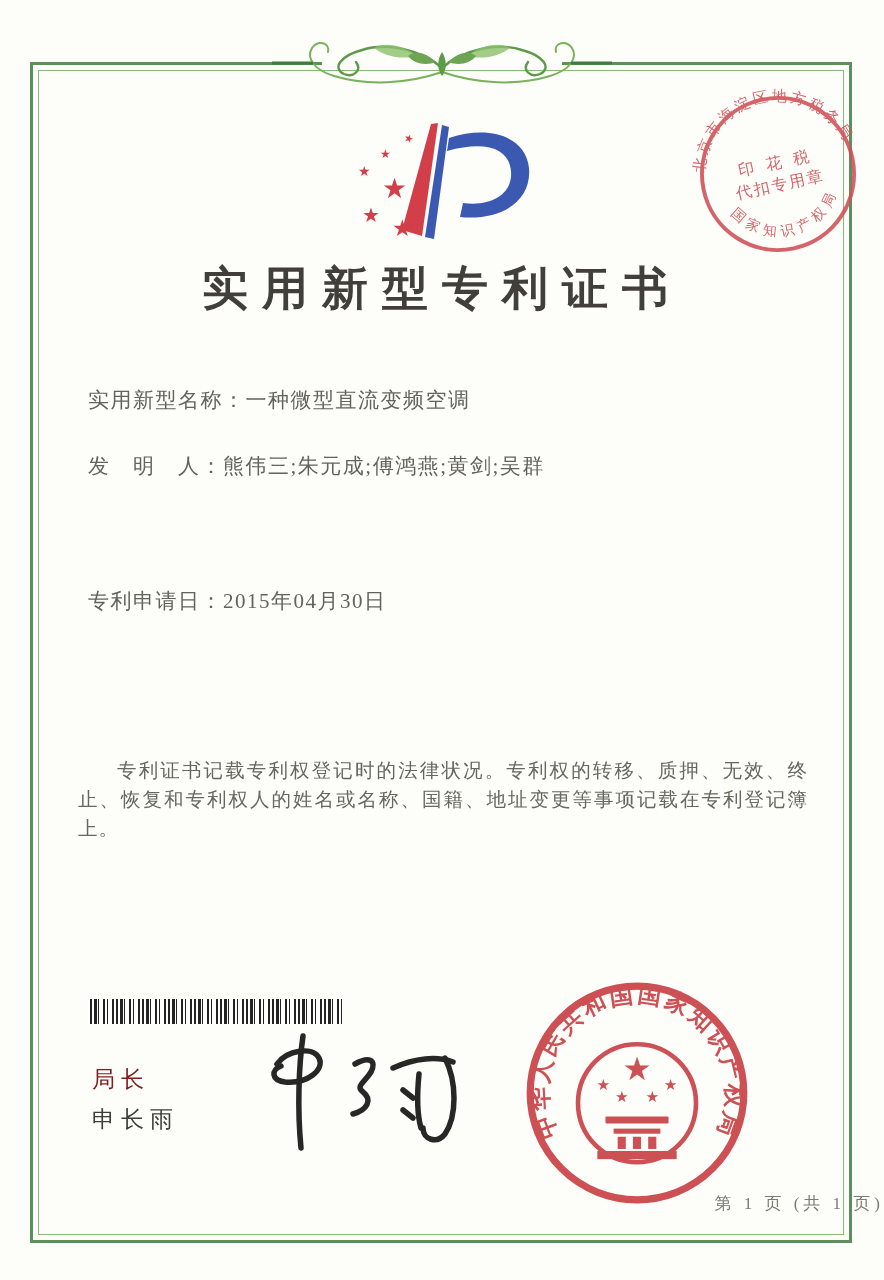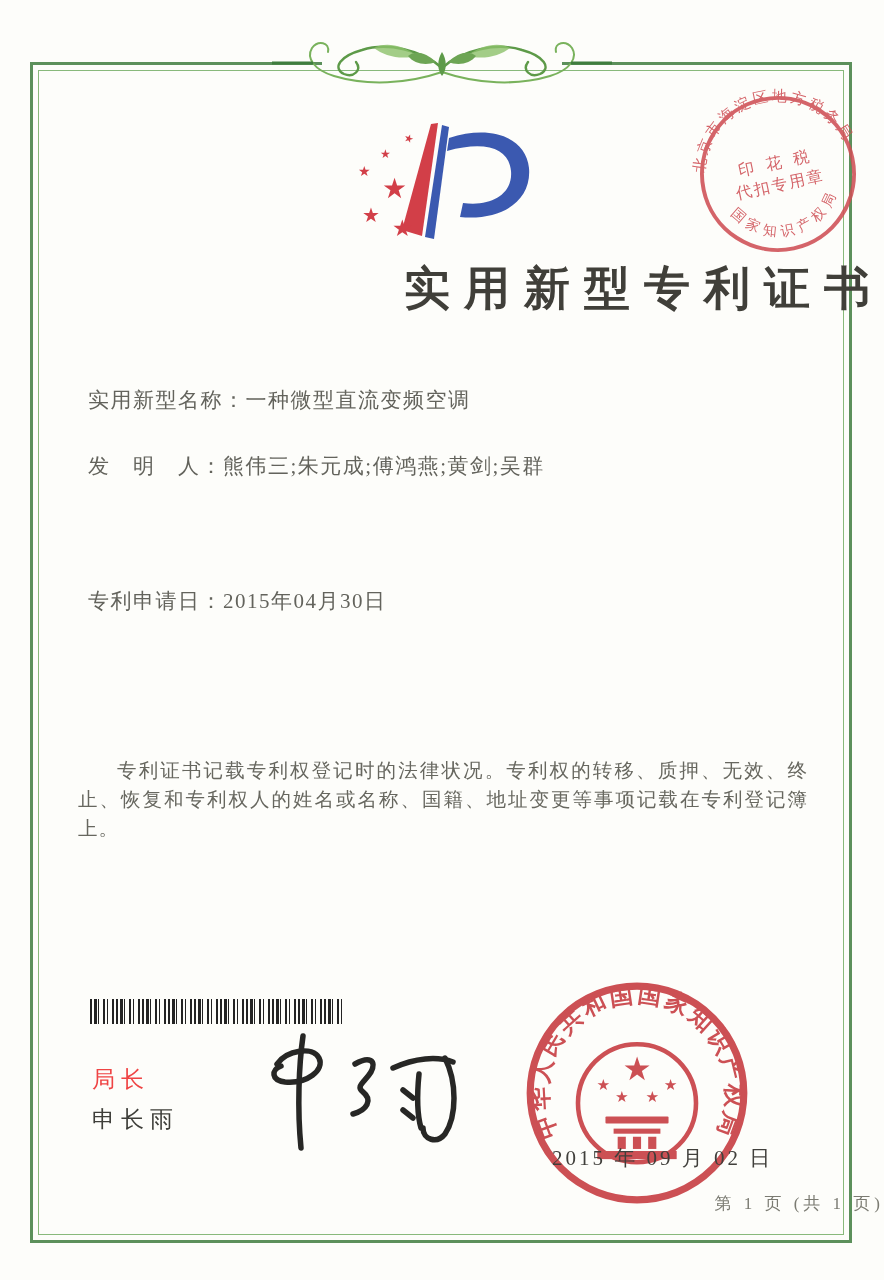--- a/index.html
+++ b/index.html
@@ -10,38 +10,38 @@
     color:#5e5e58;
   }
   
   #frame-outer{position:absolute;left:30px;top:62px;right:32px;bottom:37px;border:3px solid #3f7d3e;opacity:.85;}
   #frame-inner{position:absolute;left:38px;top:70px;right:40px;bottom:45px;border:1px solid #6aa85b;opacity:.8;}
   #top-ornament{position:absolute;left:272px;top:22px;}
   
   #cert-no{position:absolute;left:86px;top:126px;font-size:21px;letter-spacing:4px;color:#6e6e66;}
   #logo{position:absolute;left:352px;top:118px;}
   #tax-seal{position:absolute;left:688px;top:84px;opacity:.88;}
-  #title{position:absolute;left:0;right:0;top:258px;margin:0;text-align:right;
+  #title{position:absolute;left:0;right:0;top:258px;margin:0;text-align:center;
     font-size:46px;font-weight:bold;letter-spacing:14px;color:#403f39;}
   
   .field{position:absolute;left:88px;font-size:21px;letter-spacing:1.5px;color:#63635c;white-space:nowrap;}
   
   #paras{position:absolute;left:78px;top:756px;width:730px;}
   #paras p{margin:0;font-size:19.5px;line-height:29px;text-align:justify;text-indent:2em;
     color:#67675f;letter-spacing:1px;}
   
   #barcode{position:absolute;left:90px;top:999px;width:253px;height:25px;
     background:repeating-linear-gradient(90deg,
       #232323 0 2px,transparent 2px 4px,
       #232323 4px 7px,transparent 7px 8px,
       #232323 8px 9px,transparent 9px 13px,
       #232323 13px 15px,transparent 15px 17px,
       #232323 17px 18px,transparent 18px 22px,
       #232323 22px 24px,transparent 24px 26px);}
-  #commissioner-title{position:absolute;left:92px;top:1064px;font-size:23px;letter-spacing:6px;color:#ef4444;font-family:Liberation Serif, serif;}
+  #commissioner-title{position:absolute;left:92px;top:1064px;font-size:23px;letter-spacing:6px;color:#7f1d1d;font-family:Liberation Serif, serif;}
   #commissioner-name{position:absolute;left:92px;top:1104px;font-size:23px;letter-spacing:6px;color:#3e3e39;font-family:"Liberation Sans","DejaVu Sans",sans-serif;}
   #signature{position:absolute;left:235px;top:1030px;}
   #authority-seal{position:absolute;left:520px;top:976px;opacity:.93;}
   #seal-date{position:absolute;left:552px;top:1144px;font-size:21px;letter-spacing:3px;color:#403f3b;z-index:5;}
   #page-footer{position:absolute;left:0;right:0;top:1192px;text-align:right;font-size:17px;
     letter-spacing:4px;color:#7b7b72;}
   .seal-text{font-family:"Liberation Serif","DejaVu Serif",serif;}
 </style>
 </head>
 <body>
@@ -148,17 +148,16 @@
         <rect x="84" y="138" width="62" height="7" rx="1"></rect>
         <rect x="92" y="150" width="46" height="5"></rect>
         <rect x="96" y="158" width="8" height="12"></rect>
         <rect x="111" y="158" width="8" height="12"></rect>
         <rect x="126" y="158" width="8" height="12"></rect>
         <rect x="76" y="172" width="78" height="8"></rect>
       </g>
     </g>
   </svg>
 
-  <div id="seal-date">2015 年 09 月 02 日</div>
 
   <div id="page-footer">第 1 页 (共 1 页)</div>
 
 </div>
 
 </body></html>

